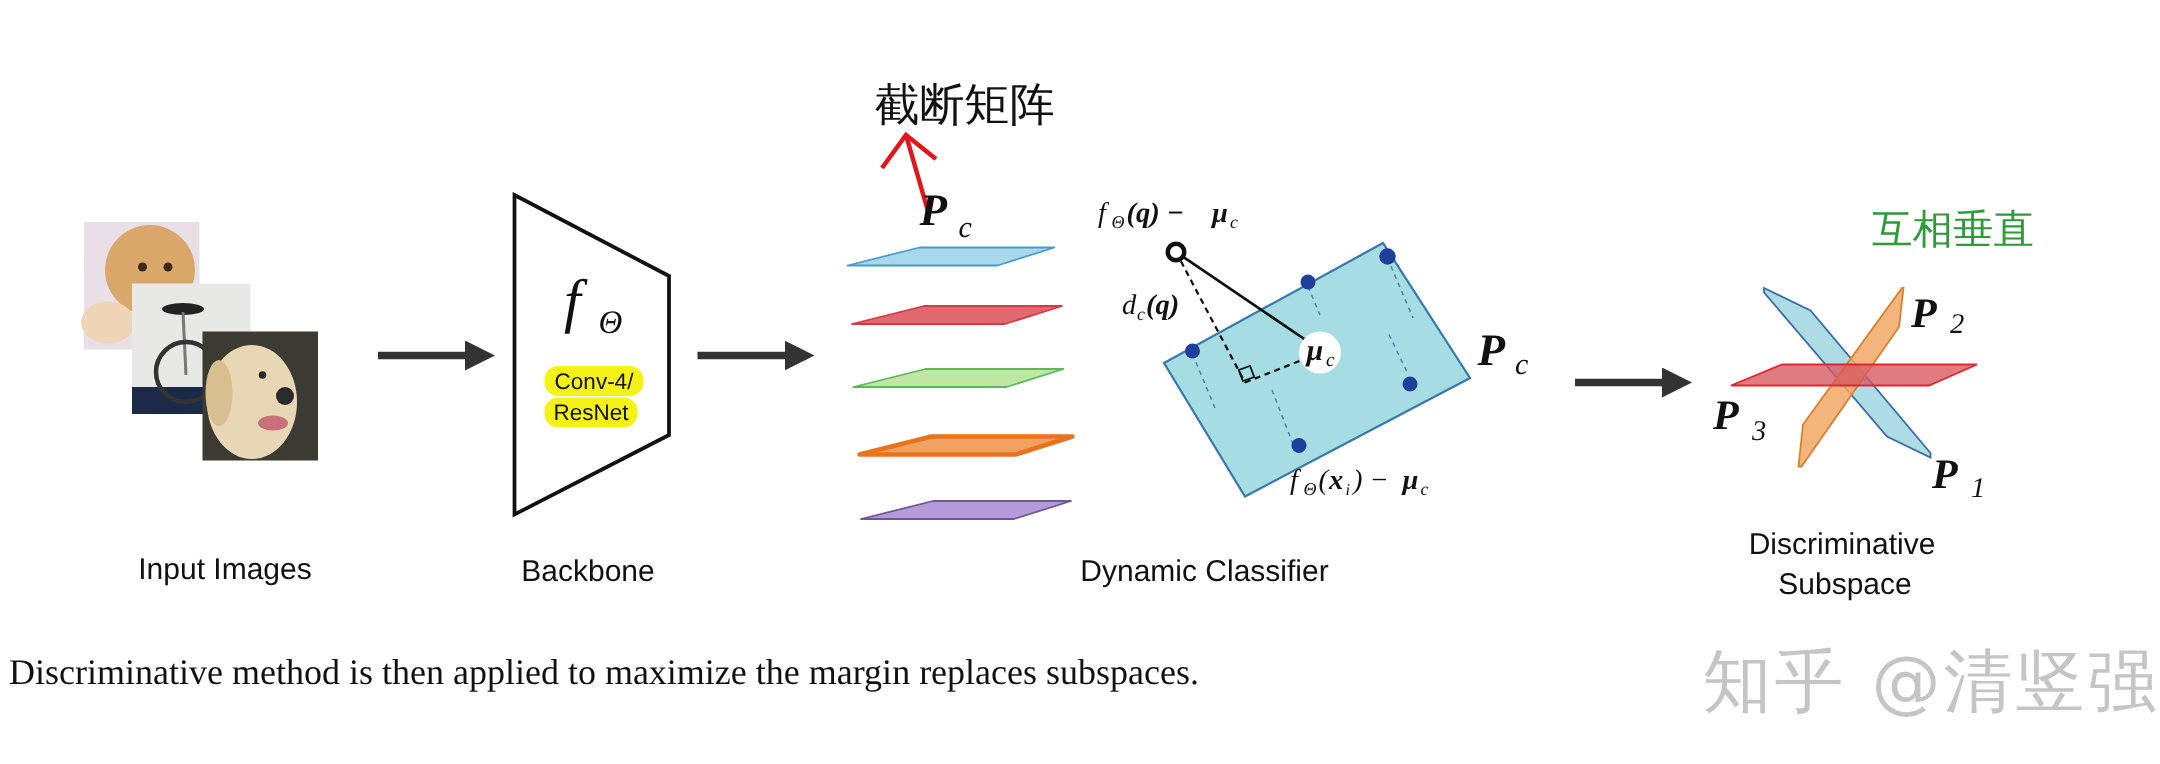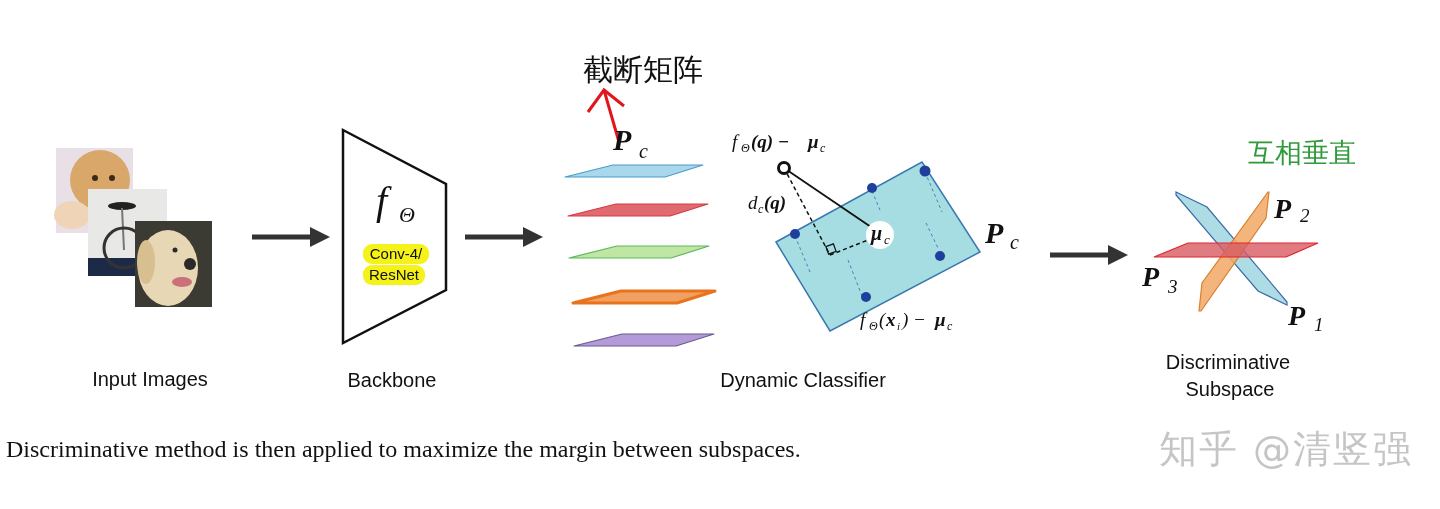--- a/index.html
+++ b/index.html
@@ -3,21 +3,21 @@
 <meta charset="utf-8">
 <style>
   html, body { margin:0; padding:0; background:#ffffff; }
   body { width:1440px; height:509px; position:relative; overflow:hidden; font-family:"Liberation Sans", sans-serif; }
   #fig { position:absolute; left:0; top:0; width:1440px; height:420px; }
   .lbl { font-family:"Liberation Sans", sans-serif; font-size:20px; fill:#111; }
   .math { font-family:"Liberation Serif", serif; font-style:italic; fill:#111; }
   .mathb { font-family:"Liberation Serif", serif; font-style:italic; font-weight:bold; fill:#111; }
   .cjk { font-family:"DejaVu Sans", sans-serif; }
   .caption { position:absolute; left:6px; top:432px; width:1420px; font-family:"Liberation Serif", serif; font-size:24px; line-height:34px; color:#111; }
-  .watermark { position:absolute; left:1135px; top:424px; font-family:"DejaVu Sans", sans-serif; font-size:38px; color:rgba(150,150,150,0.55); letter-spacing:2px; pointer-events:none;margin-left:24px; }
+  .watermark { position:absolute; left:1135px; top:424px; font-family:"DejaVu Sans", sans-serif; font-size:46px; color:rgba(150,150,150,0.55); letter-spacing:2px; pointer-events:none; }
 </style>
 </head>
 <body>
 
 <svg id="fig" viewBox="0 0 1440 420" xmlns="http://www.w3.org/2000/svg">
   <defs>
     <marker id="ah" markerWidth="4" markerHeight="4" refX="2" refY="2" orient="auto" markerUnits="strokeWidth">
       <path d="M0,0 L4,2 L0,4 Z" fill="#333"></path>
     </marker>
   </defs>
@@ -155,15 +155,15 @@
   </g>
   <g>
     <text class="mathb" x="1288" y="325" font-size="28">P</text>
     <text class="math" x="1314" y="331" font-size="19" font-style="normal">1</text>
   </g>
   <text class="lbl" x="1228" y="369" text-anchor="middle">Discriminative</text>
   <text class="lbl" x="1230" y="396" text-anchor="middle">Subspace</text>
 </svg>
 
 <div class="caption">
-  <div>Discriminative method is then applied to maximize the margin between subspaces.</div>
+  <div>Discriminative method is then applied to maximize the margin replaces subspaces.</div>
 </div>
 <div class="watermark">知乎 @清竖强</div>
 
 </body></html>

